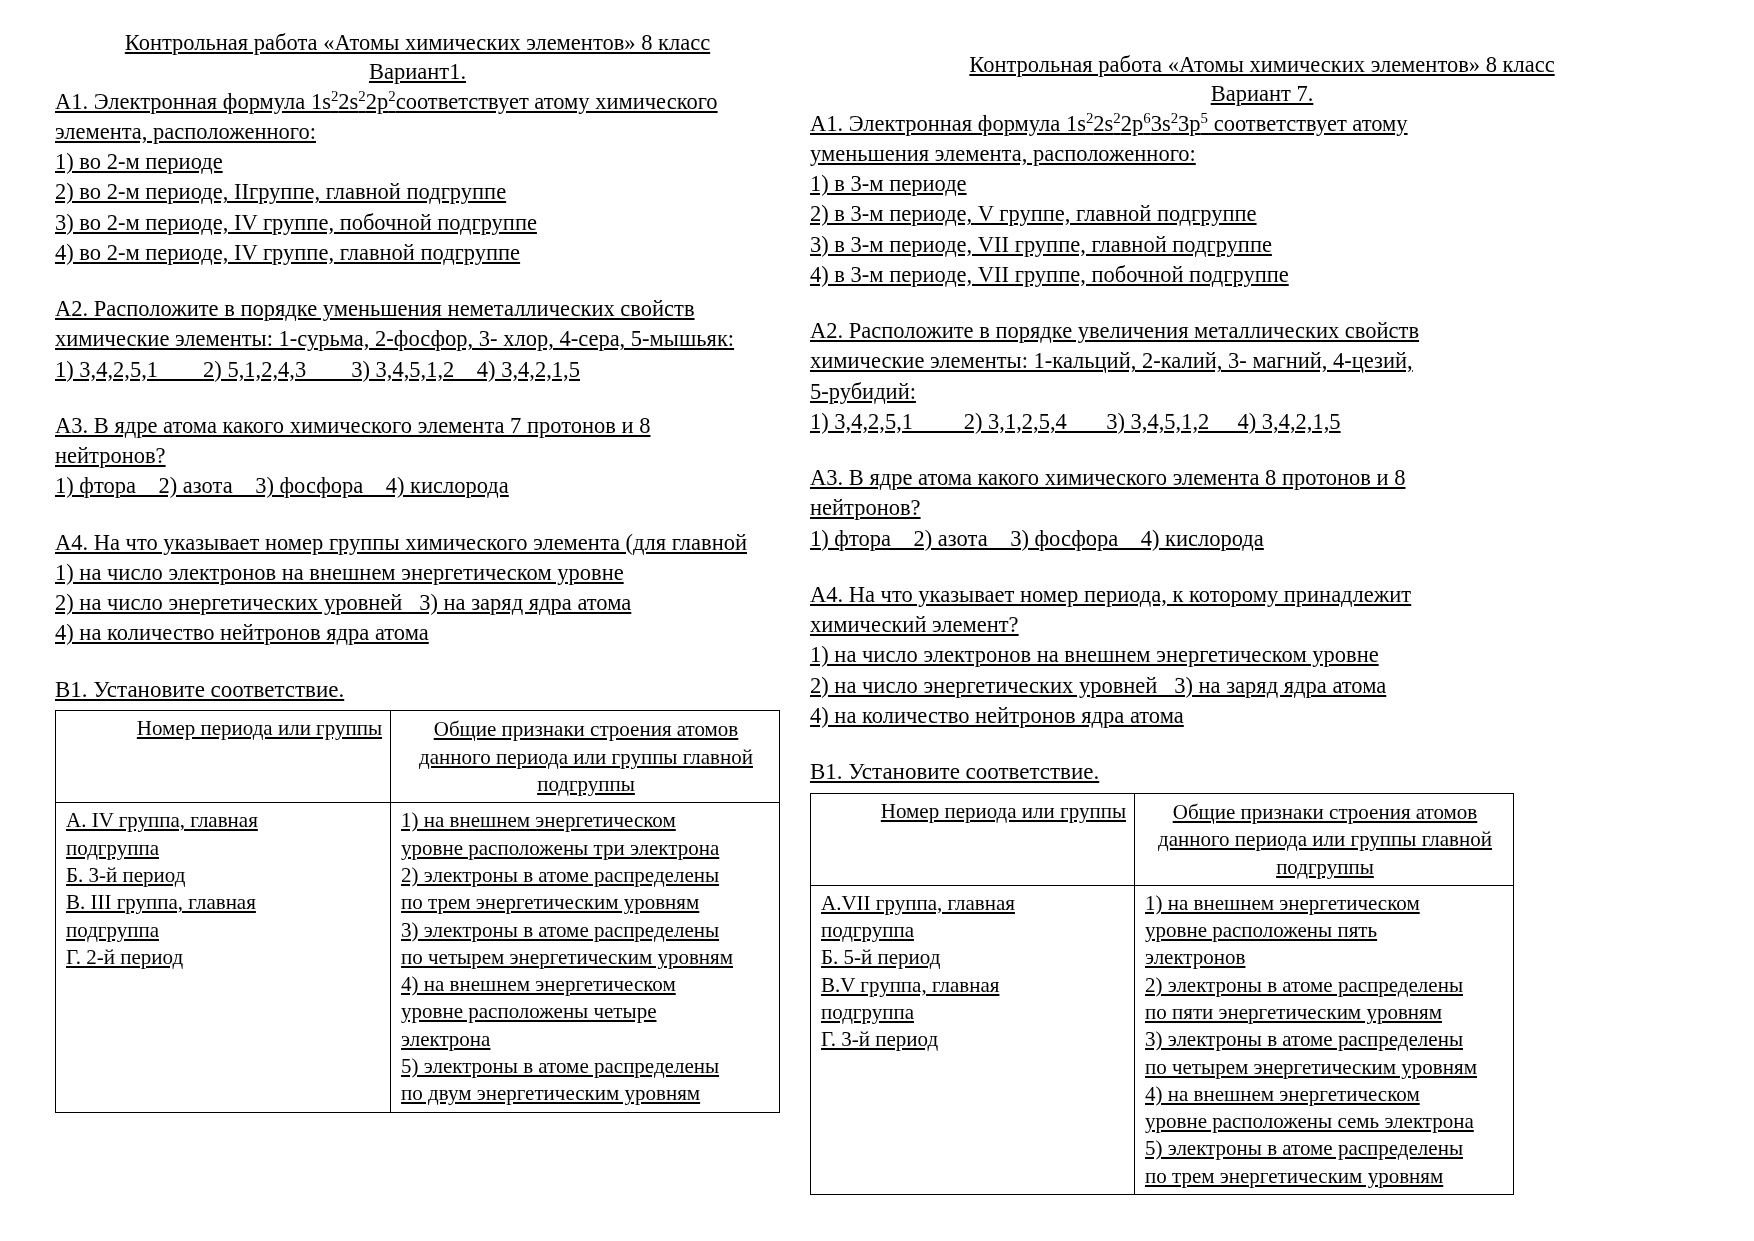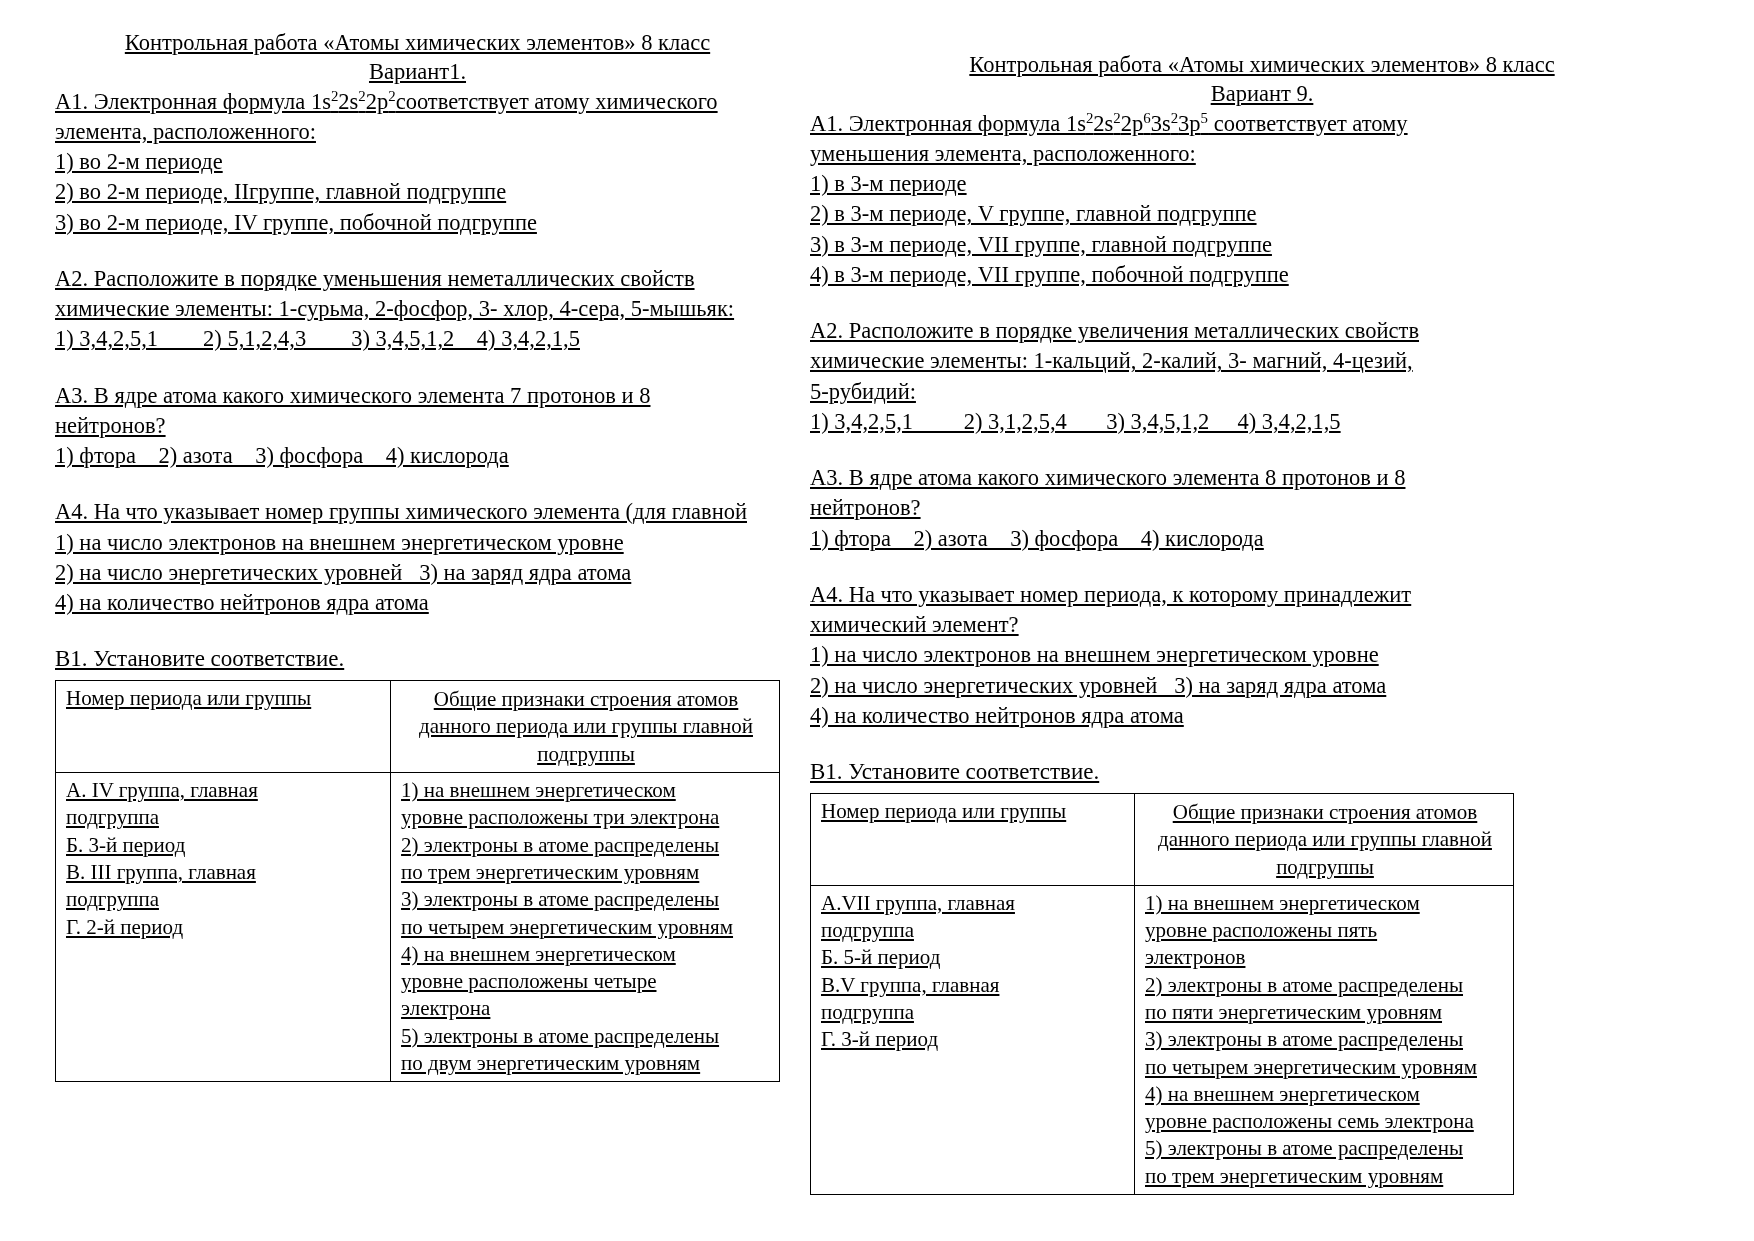--- a/index.html
+++ b/index.html
@@ -83,21 +83,21 @@
   table.match td {
     border: 1.6px solid #000000;
     vertical-align: top;
     padding: 4px 8px 4px 10px;
   }
   table.match td.head {
     text-align: center;
     padding-top: 5px;
   }
   table.match td.head-left {
-    text-align: left;
+    text-align: right;
   }
   .cell-line {
     margin: 0;
     white-space: pre-wrap;
   }
   .left-table .c1 { width: 322px; }
   .left-table .c2 { width: 376px; }
   .left-table td.body-left { height: 300px; }
   .right-table .c1 { width: 305px; }
   .right-table .c2 { width: 360px; }
@@ -114,20 +114,21 @@
 
       <div class="doc-title">Контрольная работа «Атомы химических элементов» 8 класс</div>
       <div class="variant-line">Вариант1.</div>
 
       <div class="q-block">
         <div class="q-line"><span>А1. Электронная формула 1s</span><sup>2</sup><span>2s</span><sup>2</sup><span>2p</span><sup>2</sup><span>соответствует атому химического</span></div>
         <div class="q-line">элемента, расположенного:</div>
         <div class="q-line">1) во 2-м периоде</div>
         <div class="q-line">2) во 2-м периоде, IIгруппе, главной подгруппе</div>
         <div class="q-line">3) во 2-м периоде, IV группе, побочной подгруппе</div>
+        <div class="q-line">4) во 2-м периоде, IV группе, главной подгруппе</div>
       </div>
 
       <div class="spacer"></div>
 
       <div class="q-block">
         <div class="q-line">А2. Расположите в порядке уменьшения неметаллических свойств</div>
         <div class="q-line">химические элементы: 1-сурьма, 2-фосфор, 3- хлор, 4-сера, 5-мышьяк:</div>
         <div class="q-line">1) 3,4,2,5,1        2) 5,1,2,4,3        3) 3,4,5,1,2    4) 3,4,2,1,5</div>
       </div>
 
@@ -185,21 +186,21 @@
             <div class="cell-line">по двум энергетическим уровням</div>
           </td>
         </tr>
       </tbody>
         </table>
     </div>
 
     <div class="col col-right">
 
       <div class="doc-title">Контрольная работа «Атомы химических элементов» 8 класс</div>
-      <div class="variant-line">Вариант 9.</div>
+      <div class="variant-line">Вариант 7.</div>
 
       <div class="q-block">
         <div class="q-line"><span>А1. Электронная формула 1s</span><sup>2</sup><span>2s</span><sup>2</sup><span>2p</span><sup>6</sup><span>3s</span><sup>2</sup><span>3p</span><sup>5</sup><span> соответствует атому</span></div>
         <div class="q-line">уменьшения элемента, расположенного:</div>
         <div class="q-line">1) в 3-м периоде</div>
         <div class="q-line">2) в 3-м периоде, V группе, главной подгруппе</div>
         <div class="q-line">3) в 3-м периоде, VII группе, главной подгруппе</div>
         <div class="q-line">4) в 3-м периоде, VII группе, побочной подгруппе</div>
       </div>
 

